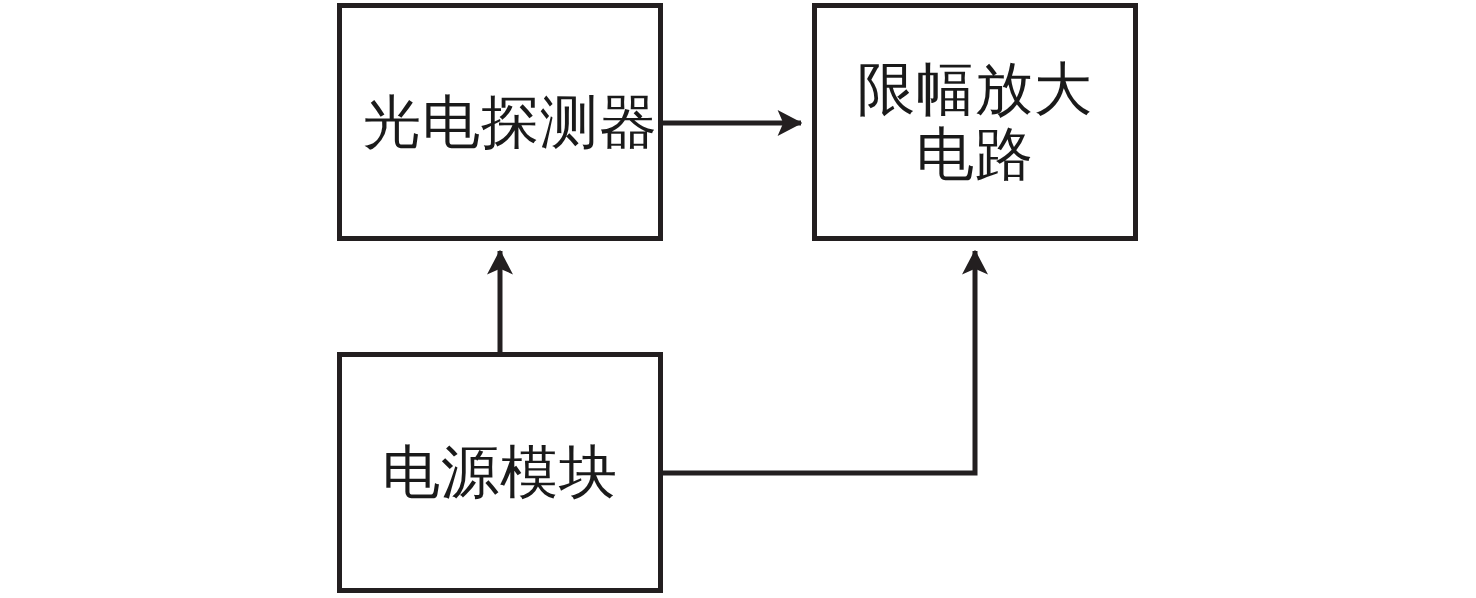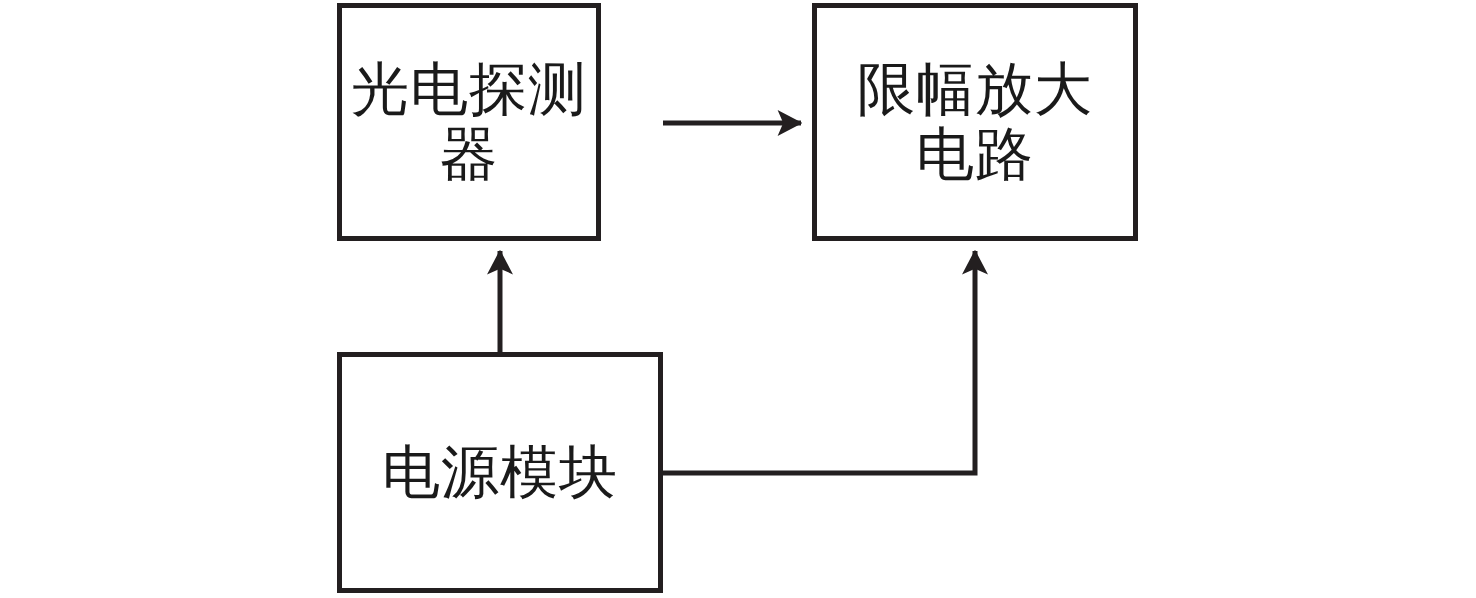--- a/index.html
+++ b/index.html
@@ -40,22 +40,23 @@
     font-size: 58px;
     line-height: 1.12;
     color: #1a1a1a;
     letter-spacing: 1px;
     white-space: pre-line;
     font-weight: 400;
   }
   #block-photodetector {
     left: 337px;
     top: 3px;
-    width: 264px;
+    width: 326px;
     height: 238px;
+    justify-content: flex-end;
   }
   #block-limiting-amplifier {
     left: 812px;
     top: 3px;
     width: 326px;
     height: 238px;
   }
   #block-power-supply {
     left: 337px;
     top: 352px;

